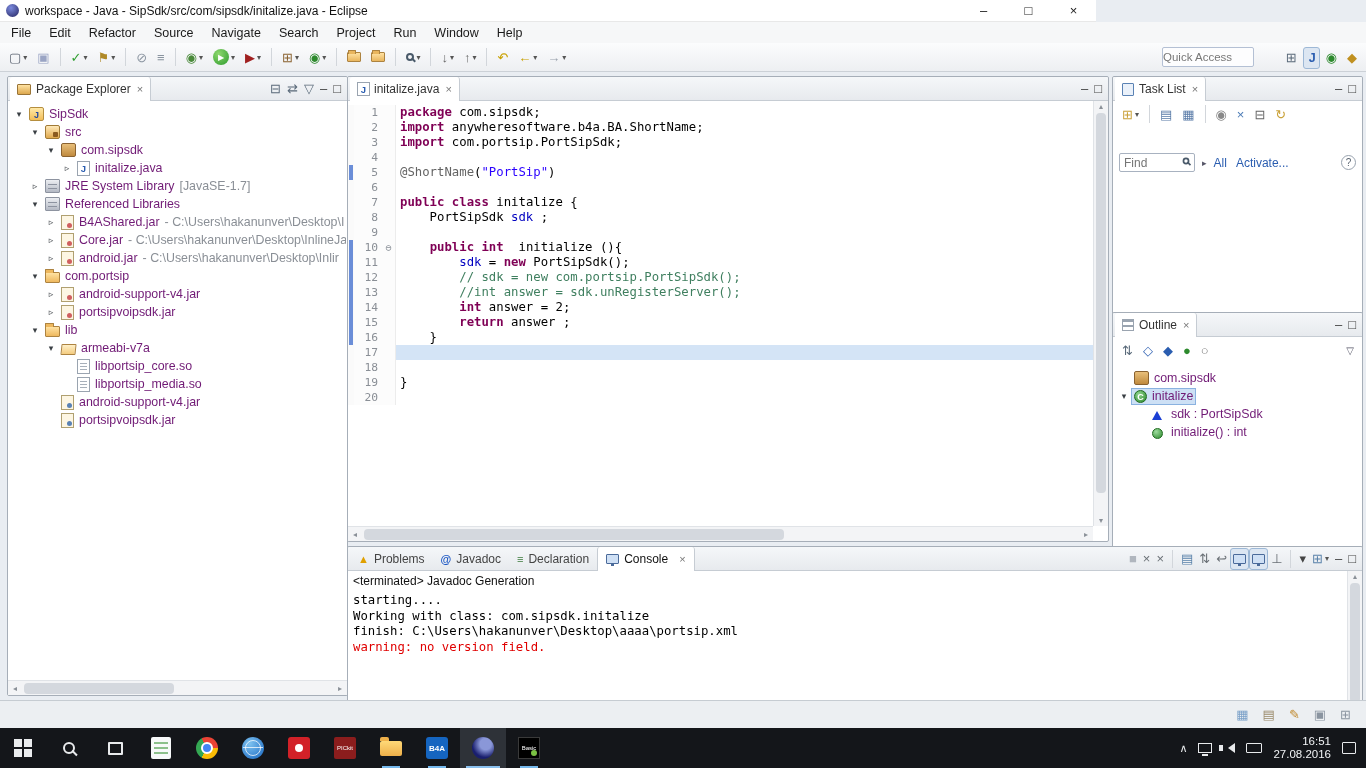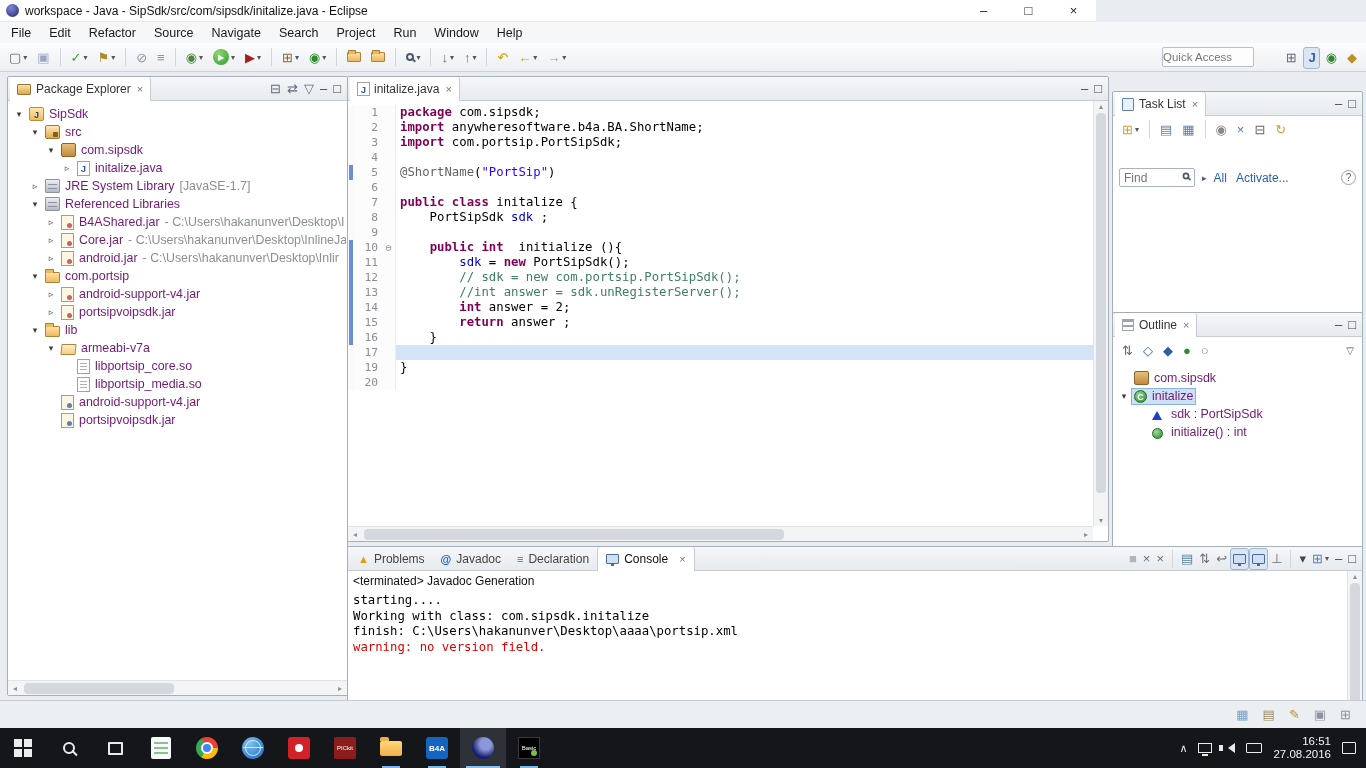--- a/index.html
+++ b/index.html
@@ -34,21 +34,21 @@
   .mon::after{content:"";position:absolute;left:4px;bottom:-3px;width:3px;height:2px;background:#4a6a9a}
   .qa{position:absolute;right:112px;top:4px;width:92px;height:20px;border:1px solid #b4c0d4;border-radius:2px;background:#fdfdfe;color:#777;font-size:11.5px;display:flex;align-items:center;}
   .persp{position:absolute;right:4px;top:3px;display:flex;align-items:center;height:23px}
   .plabel{color:#2a5db0;font-weight:bold;font-size:12.5px;margin-left:2px}
 
   
   .wb{position:absolute;left:0;top:72px;width:1366px;height:628px}
   .panel{position:absolute;background:#fff;border:1px solid #a6aeb8;border-radius:2px}
   .pkg{left:7px;top:4px;width:341px;height:620px}
   .editor{left:347px;top:4px;width:762px;height:466px}
-  .tasklist{left:1112px;top:19px;width:251px;height:272px}
+  .tasklist{left:1112px;top:4px;width:251px;height:272px}
   .outline{left:1112px;top:240px;width:251px;height:302px}
   .console{left:347px;top:474px;width:1016px;height:222px}
   .vtabs{height:24px;background:linear-gradient(#f5f7f9,#e7eaee);border-bottom:1px solid #c6ccd3;display:flex;align-items:center;border-radius:2px 2px 0 0;padding-left:2px}
   .vtab{height:23px;display:inline-flex;align-items:center;padding:0 7px;font-size:12px;color:#333;white-space:nowrap}
   .vtab.active{background:#fff;border-right:1px solid #c6ccd3;border-radius:3px 3px 0 0;margin-bottom:-1px;height:24px}
   .tclose{margin-left:6px;color:#777;font-size:11px}
   .hbtns{margin-left:auto;display:flex;align-items:center;padding-right:3px}
   .hbtns .tbtn{margin:0;padding:0 2px}
   .subtool{height:26px;display:flex;align-items:center;padding:2px 4px;background:#fff}
   .vti{display:inline-block;margin-right:5px;flex:none}
@@ -601,20 +601,26 @@
           <span class="ct"><span class="tk-p">    }</span></span>
         </div>
         <div class="cl hl">
           <span class="ruler"></span>
           <span class="num">17</span>
           <span class="fold"></span>
           <span class="ct"></span>
         </div>
         <div class="cl">
           <span class="ruler"></span>
+          <span class="num">18</span>
+          <span class="fold"></span>
+          <span class="ct"></span>
+        </div>
+        <div class="cl">
+          <span class="ruler"></span>
           <span class="num">19</span>
           <span class="fold"></span>
           <span class="ct"><span class="tk-p">}</span></span>
         </div>
         <div class="cl">
           <span class="ruler"></span>
           <span class="num">20</span>
           <span class="fold"></span>
           <span class="ct"></span>
         </div>

